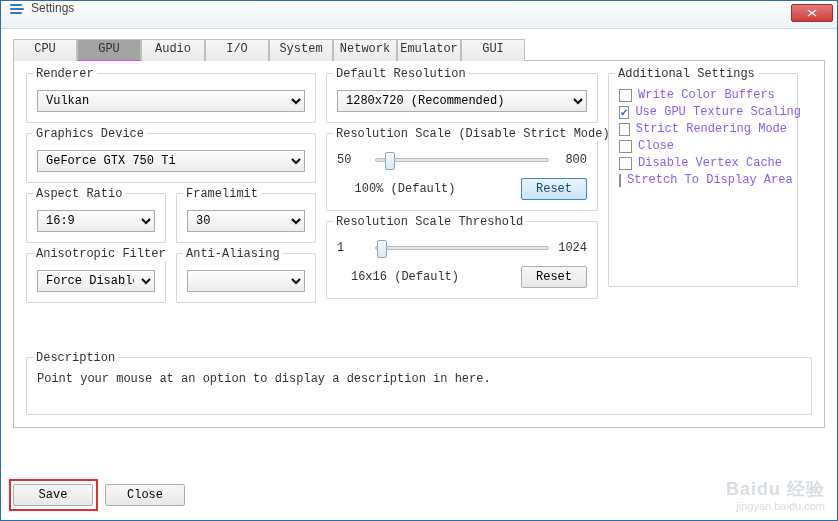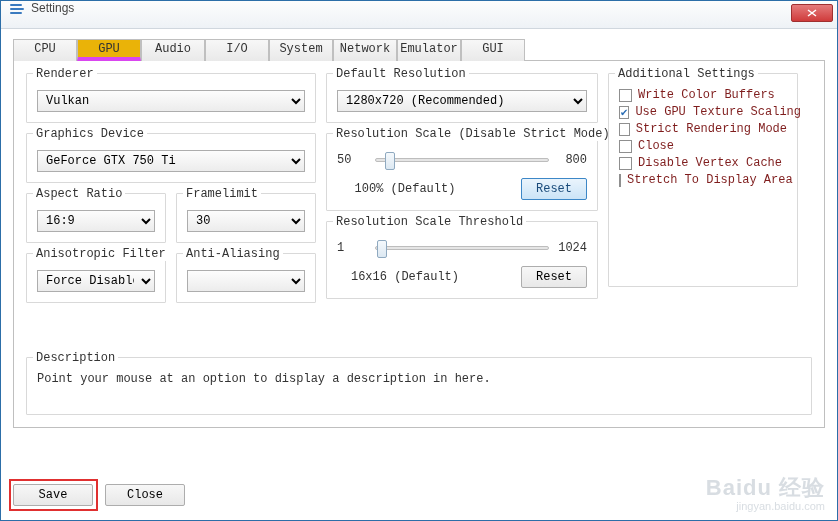--- a/index.html
+++ b/index.html
@@ -5,21 +5,21 @@
   * { box-sizing: border-box; font-family: "Segoe UI", Tahoma, sans-serif; font-size: 12px; }
   body { margin: 0; background: #fff; }
   .window { width: 838px; height: 521px; border: 1px solid #2c6ea8; position: relative; background: #fff; }
   .titlebar { height: 28px; background: linear-gradient(to bottom, #fdfdfd, #eef2f6); display: flex; align-items: flex-start; padding: 0 4px 0 8px; border-bottom: 1px solid #d0d7de; position: relative; }
   .titlebar .app-icon { width: 16px; height: 16px; margin-right: 6px; display: flex; align-items: center; justify-content: center; color: #3a7abf; font-weight: bold; }
   .titlebar .title { color: #444; }
   .close-btn { position: absolute; right: 4px; top: 3px; width: 42px; height: 18px; background: linear-gradient(to bottom, #e57c7c, #cf3b3b); border: 1px solid #a03030; border-radius: 2px; color: #fff; display: flex; align-items: center; justify-content: center; font-size: 11px; cursor: pointer; }
   .content { padding: 10px 12px 12px 12px; }
   .tabs-bar { display: flex; border-bottom: 1px solid #bfbfbf; height: 22px; }
   .tab { border: 1px solid #bfbfbf; border-bottom: none; padding: 2px 0; margin-right: 0; margin-bottom: -1px; background: linear-gradient(to bottom,#f7f7f7,#e9e9e9); color: #333; font-family: "Courier New", monospace; width: 64px; text-align: center; cursor: pointer; }
-  .tab.active { background: #eab308; border-bottom: 4px solid #d946ef; }
+  .tab.active { background: #a3a3a3; border-bottom: 1px solid #d946ef; }
   .tab-pane { border: 1px solid #bfbfbf; border-top: none; padding: 12px 12px; display: flex; gap: 10px; flex-wrap: wrap; }
   .col-left { width: 290px; display: flex; flex-direction: column; gap: 10px; }
   .col-mid { width: 272px; display: flex; flex-direction: column; gap: 10px; }
   .col-right { width: 190px; }
   .group { border: 1px solid #d9d9d9; border-radius: 1px; padding: 8px 10px 10px 10px; position: relative; background: #fff; }
   .group.small { flex: 1; }
   .two-col { display: flex; gap: 10px; }
   .legend { position: absolute; top: -7px; left: 6px; background: #fff; padding: 0 3px; font-family: "Courier New", monospace; color: #333; white-space: nowrap; }
   select, .btn { font-family: "Courier New", monospace; }
   select { width: 100%; height: 22px; border: 1px solid #adadad; background: linear-gradient(to bottom,#fdfdfd,#ececec); padding: 0 4px; }
@@ -29,28 +29,28 @@
   .slider-row .maxv { text-align: right; }
   .slider { flex: 1; position: relative; height: 20px; }
   .slider .track { position: absolute; left: 0; right: 0; top: 8px; height: 4px; background: #e5e5e5; border: 1px solid #bdbdbd; border-radius: 2px; }
   .slider .thumb { position: absolute; top: 2px; width: 10px; height: 18px; background: linear-gradient(to bottom,#f5f9fc,#dce8f2); border: 1px solid #8fa9c0; border-radius: 2px; }
   .subrow { display: flex; align-items: center; justify-content: space-between; margin-top: 8px; gap: 48px; }
   .sublabel { font-family: "Courier New", monospace; color: #333; text-align: center; flex: 1; }
   .btn { height: 22px; border: 1px solid #adadad; background: linear-gradient(to bottom,#f7f7f7,#e8e8e8); padding: 0 14px; cursor: pointer; border-radius: 2px; }
   .btn.blue { border: 1px solid #3c87c7; background: linear-gradient(to bottom,#eaf4fc,#cbe4f7); color: #1a4b7a; }
   .chk-row { display: flex; align-items: center; gap: 6px; margin: 3px 0; }
   .chk { width: 13px; height: 13px; border: 1px solid #8f8f8f; background: #fff; display: inline-flex; align-items: center; justify-content: center; font-size: 10px; color: #2a6db4; }
-  .chk-label { font-family: "Courier New", monospace; color: #7f1d1d; white-space: nowrap; }
+  .chk-label { font-family: "Courier New", monospace; color: #8b5cf6; white-space: nowrap; }
   .desc-group { width: 100%; margin-top: 44px; }
   .desc-text { font-family: "Courier New", monospace; color: #333; padding: 6px 0 18px 0; }
   .bottom-buttons { position: absolute; left: 12px; bottom: 14px; display: flex; gap: 12px; }
   .bottom-buttons .btn { width: 80px; text-align: center; padding: 0; }
   .highlight-save { position: absolute; left: 8px; bottom: 9px; width: 89px; height: 32px; border: 2px solid #e03030; pointer-events: none; }
   .watermark { position: absolute; right: 12px; bottom: 8px; color: rgba(200,206,214,0.7); text-align: right; line-height: 1.1; pointer-events: none; }
-  .watermark .big { font-size: 22px; font-weight: bold; letter-spacing: 1px; }
+  .watermark .big { font-size: 18px; font-weight: bold; letter-spacing: 1px; }
   .watermark .small { font-size: 11px; }
 </style>
 </head>
 <body>
 
 <div class="window">
   <div class="titlebar">
     <span class="app-icon">
       <svg width="16" height="16" viewBox="0 0 16 16">
           <path d="M2 4 h10 M2 8 h12 M2 12 h10" stroke="#3a7abf" stroke-width="2" fill="none" stroke-linecap="round"></path>

